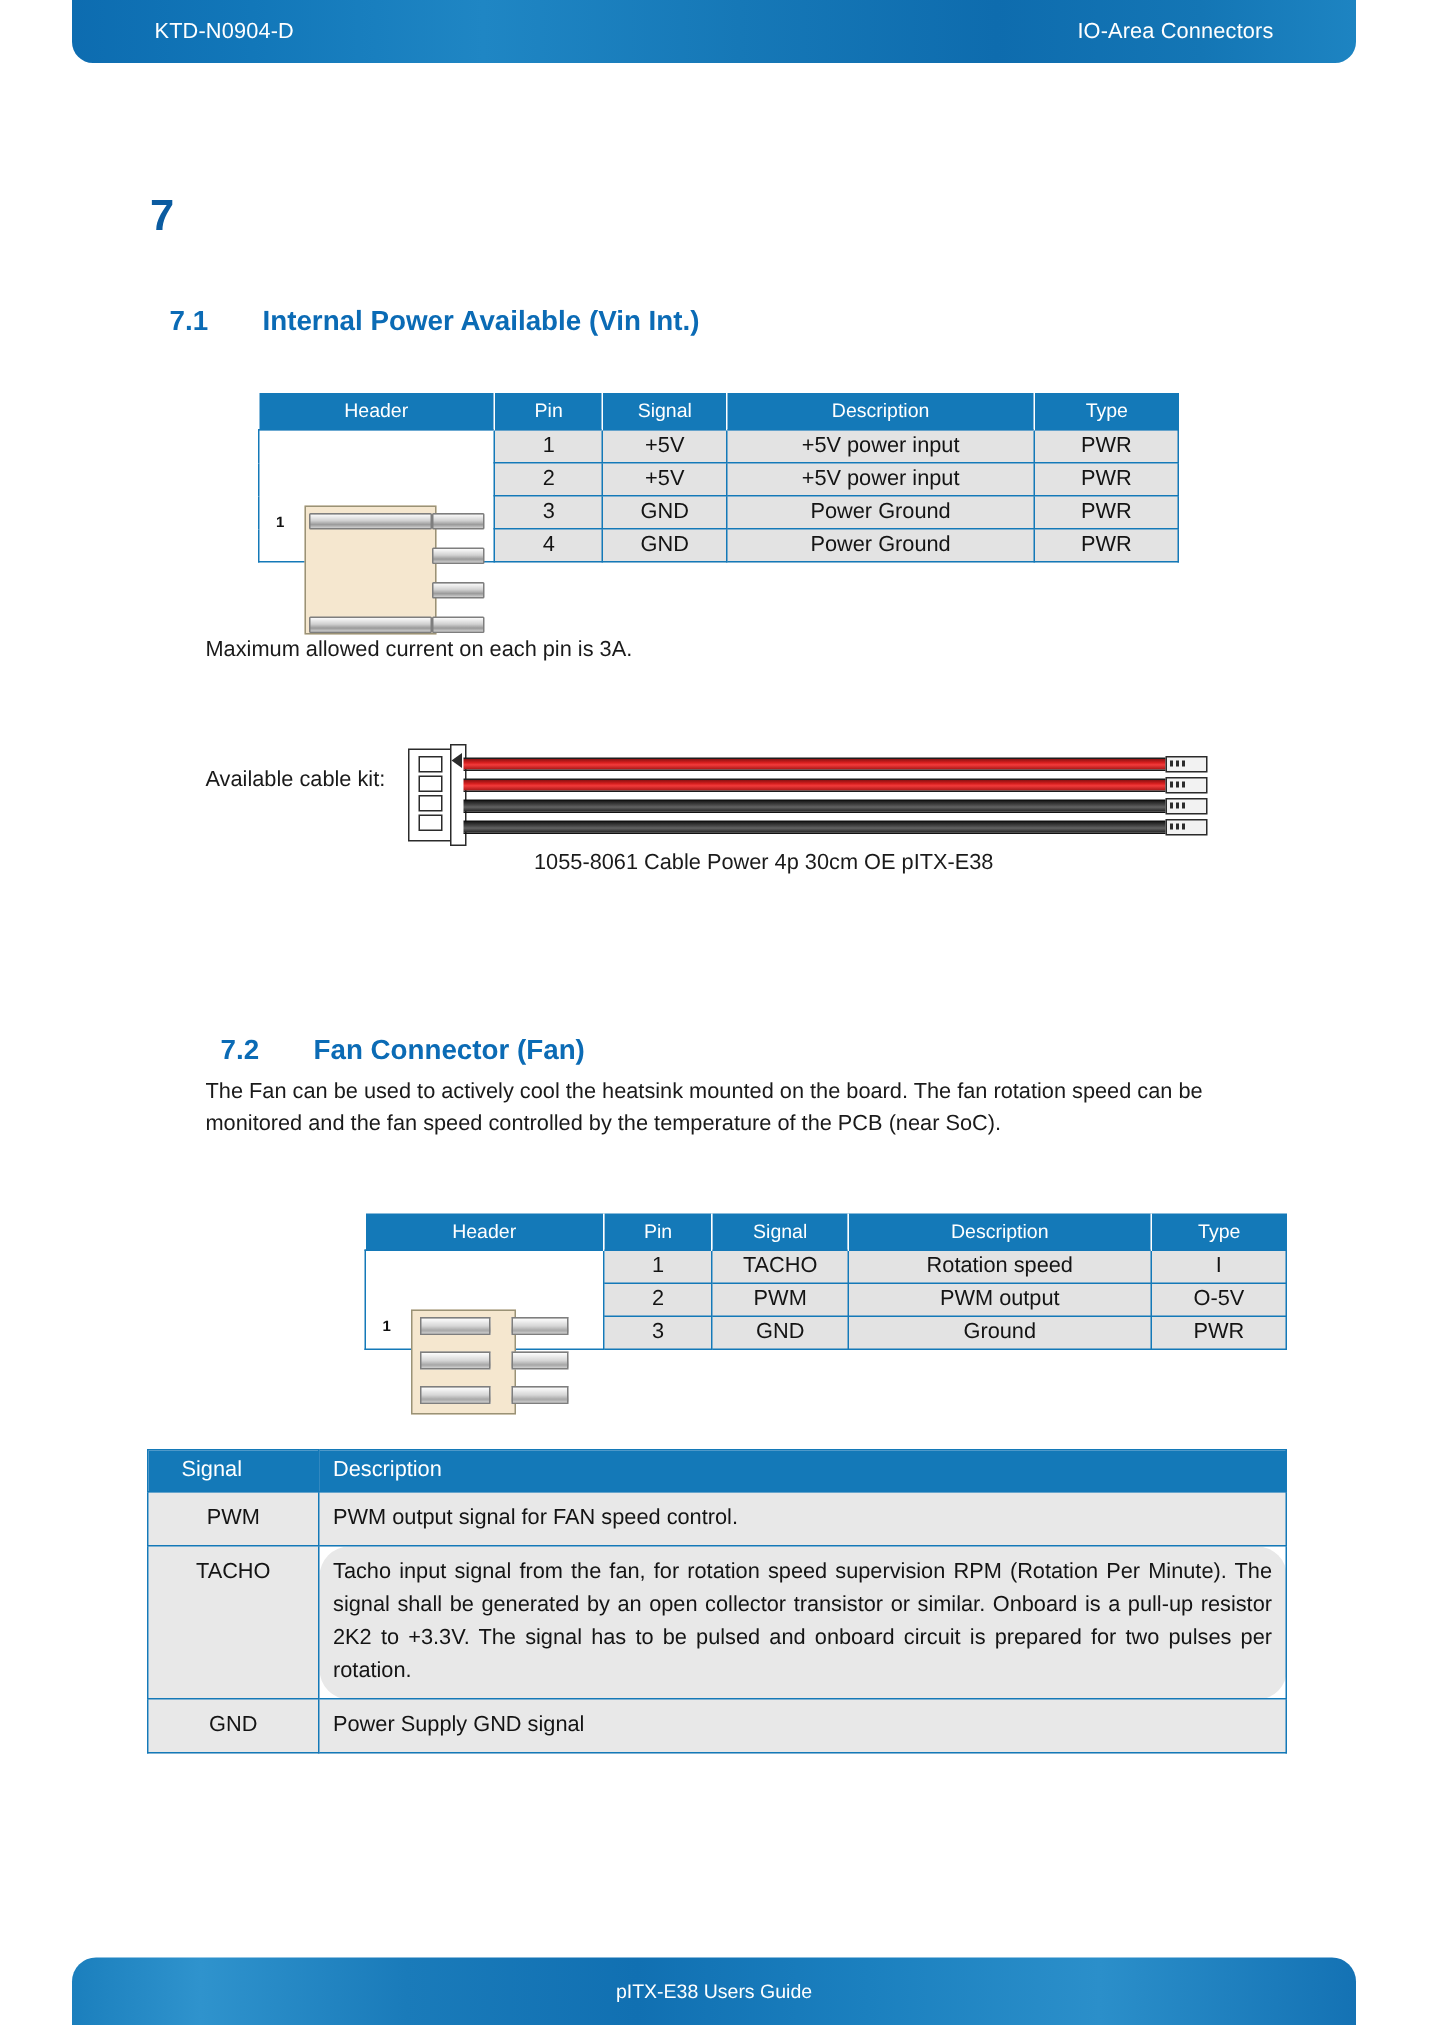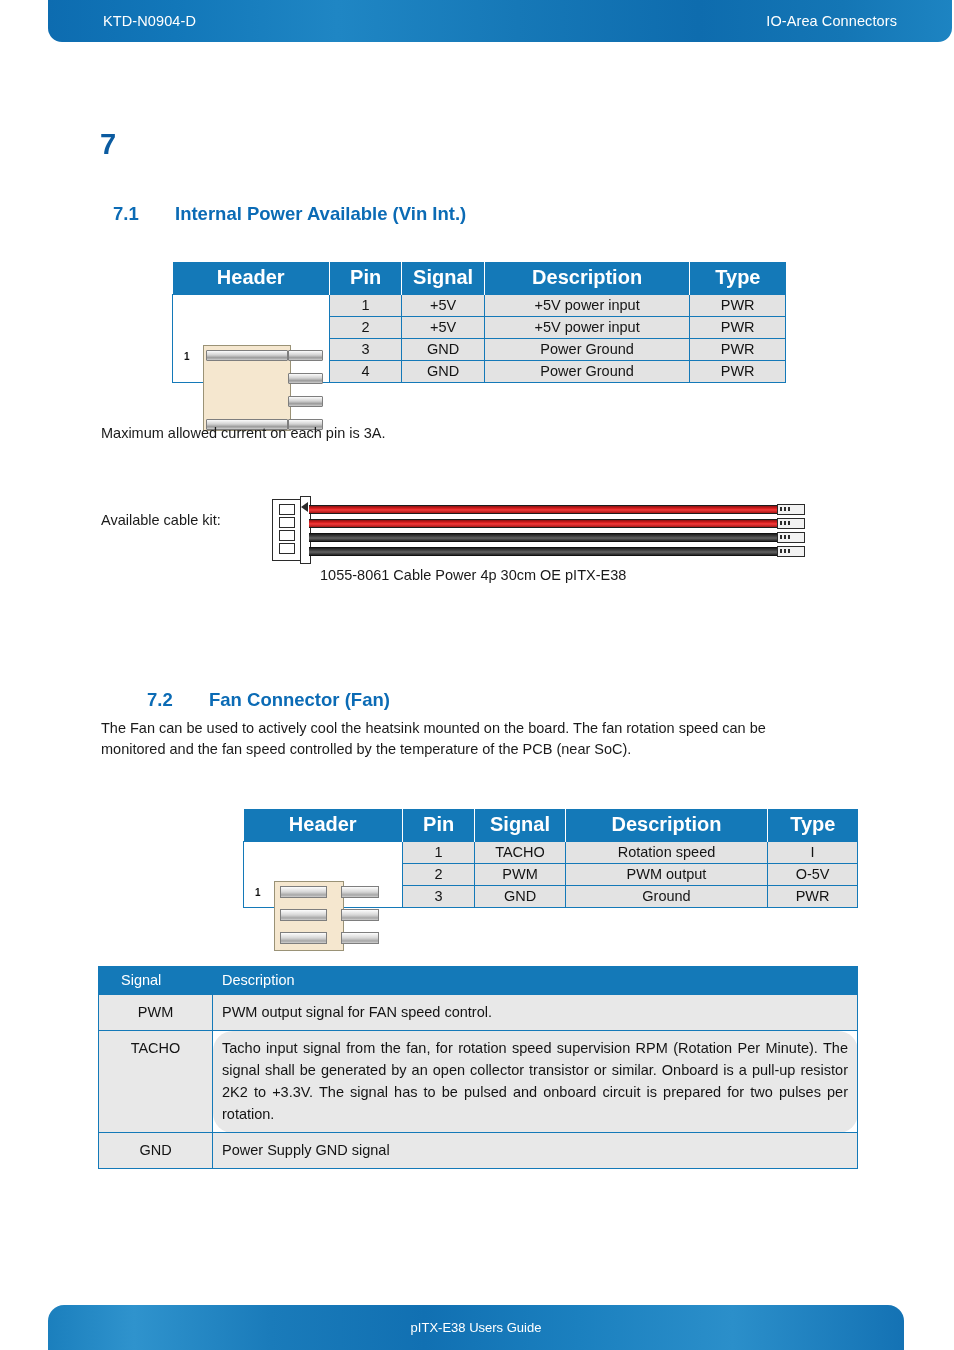--- a/index.html
+++ b/index.html
@@ -31,21 +31,20 @@
         #1f86c4 32%,
         #1678b7 52%,
         #0e6cae 72%,
         #1476b5 88%,
         #1d84c2 100%);
     display: flex;
     align-items: center;
     color: #ffffff;
     font-size: 14.5px;
     letter-spacing: .1px;
-    padding-left: 48px;
   }
   .hdr-left {
     position: absolute;
     left: 55px;
   }
   .hdr-center {
     position: absolute;
     left: 0;
     width: 100%;
     text-align: center;
@@ -108,42 +107,43 @@
   }
   .h2-71 { left: 113px; top: 203px; }
   .h2-72 { left: 113px; top: 689px; margin-left: 34px; }
 
   
   .body-text {
     position: absolute;
     font-size: 14.5px;
     color: #1a1a1a;
     line-height: 1.45;
+    margin-left: 36px;
   }
   .txt-max { left: 101px; top: 423px; }
   .txt-cable-label { left: 101px; top: 510px; }
   .txt-fan-desc { left: 101px; top: 718px; width: 730px; }
   .txt-cable-caption {
     left: 320px;
     top: 565px;
     font-size: 14.5px;
   }
 
   
   .pintable {
     position: absolute;
     border-collapse: collapse;
     font-size: 14px;
     background: #ffffff;
   }
   .pintable th {
     background: #1479b8;
     color: #ffffff;
-    font-weight: bold;
-    font-size: 20px;
+    font-weight: normal;
+    font-size: 13px;
     padding: 4px 0 5px 0;
     border-left: 1px solid #ffffff;
     border-right: 1px solid #ffffff;
   }
   .pintable th:first-child { border-left: none; }
   .pintable th:last-child { border-right: none; }
   .pintable td {
     background: #e3e3e3;
     text-align: center;
     padding: 2px 0 3px 0;

